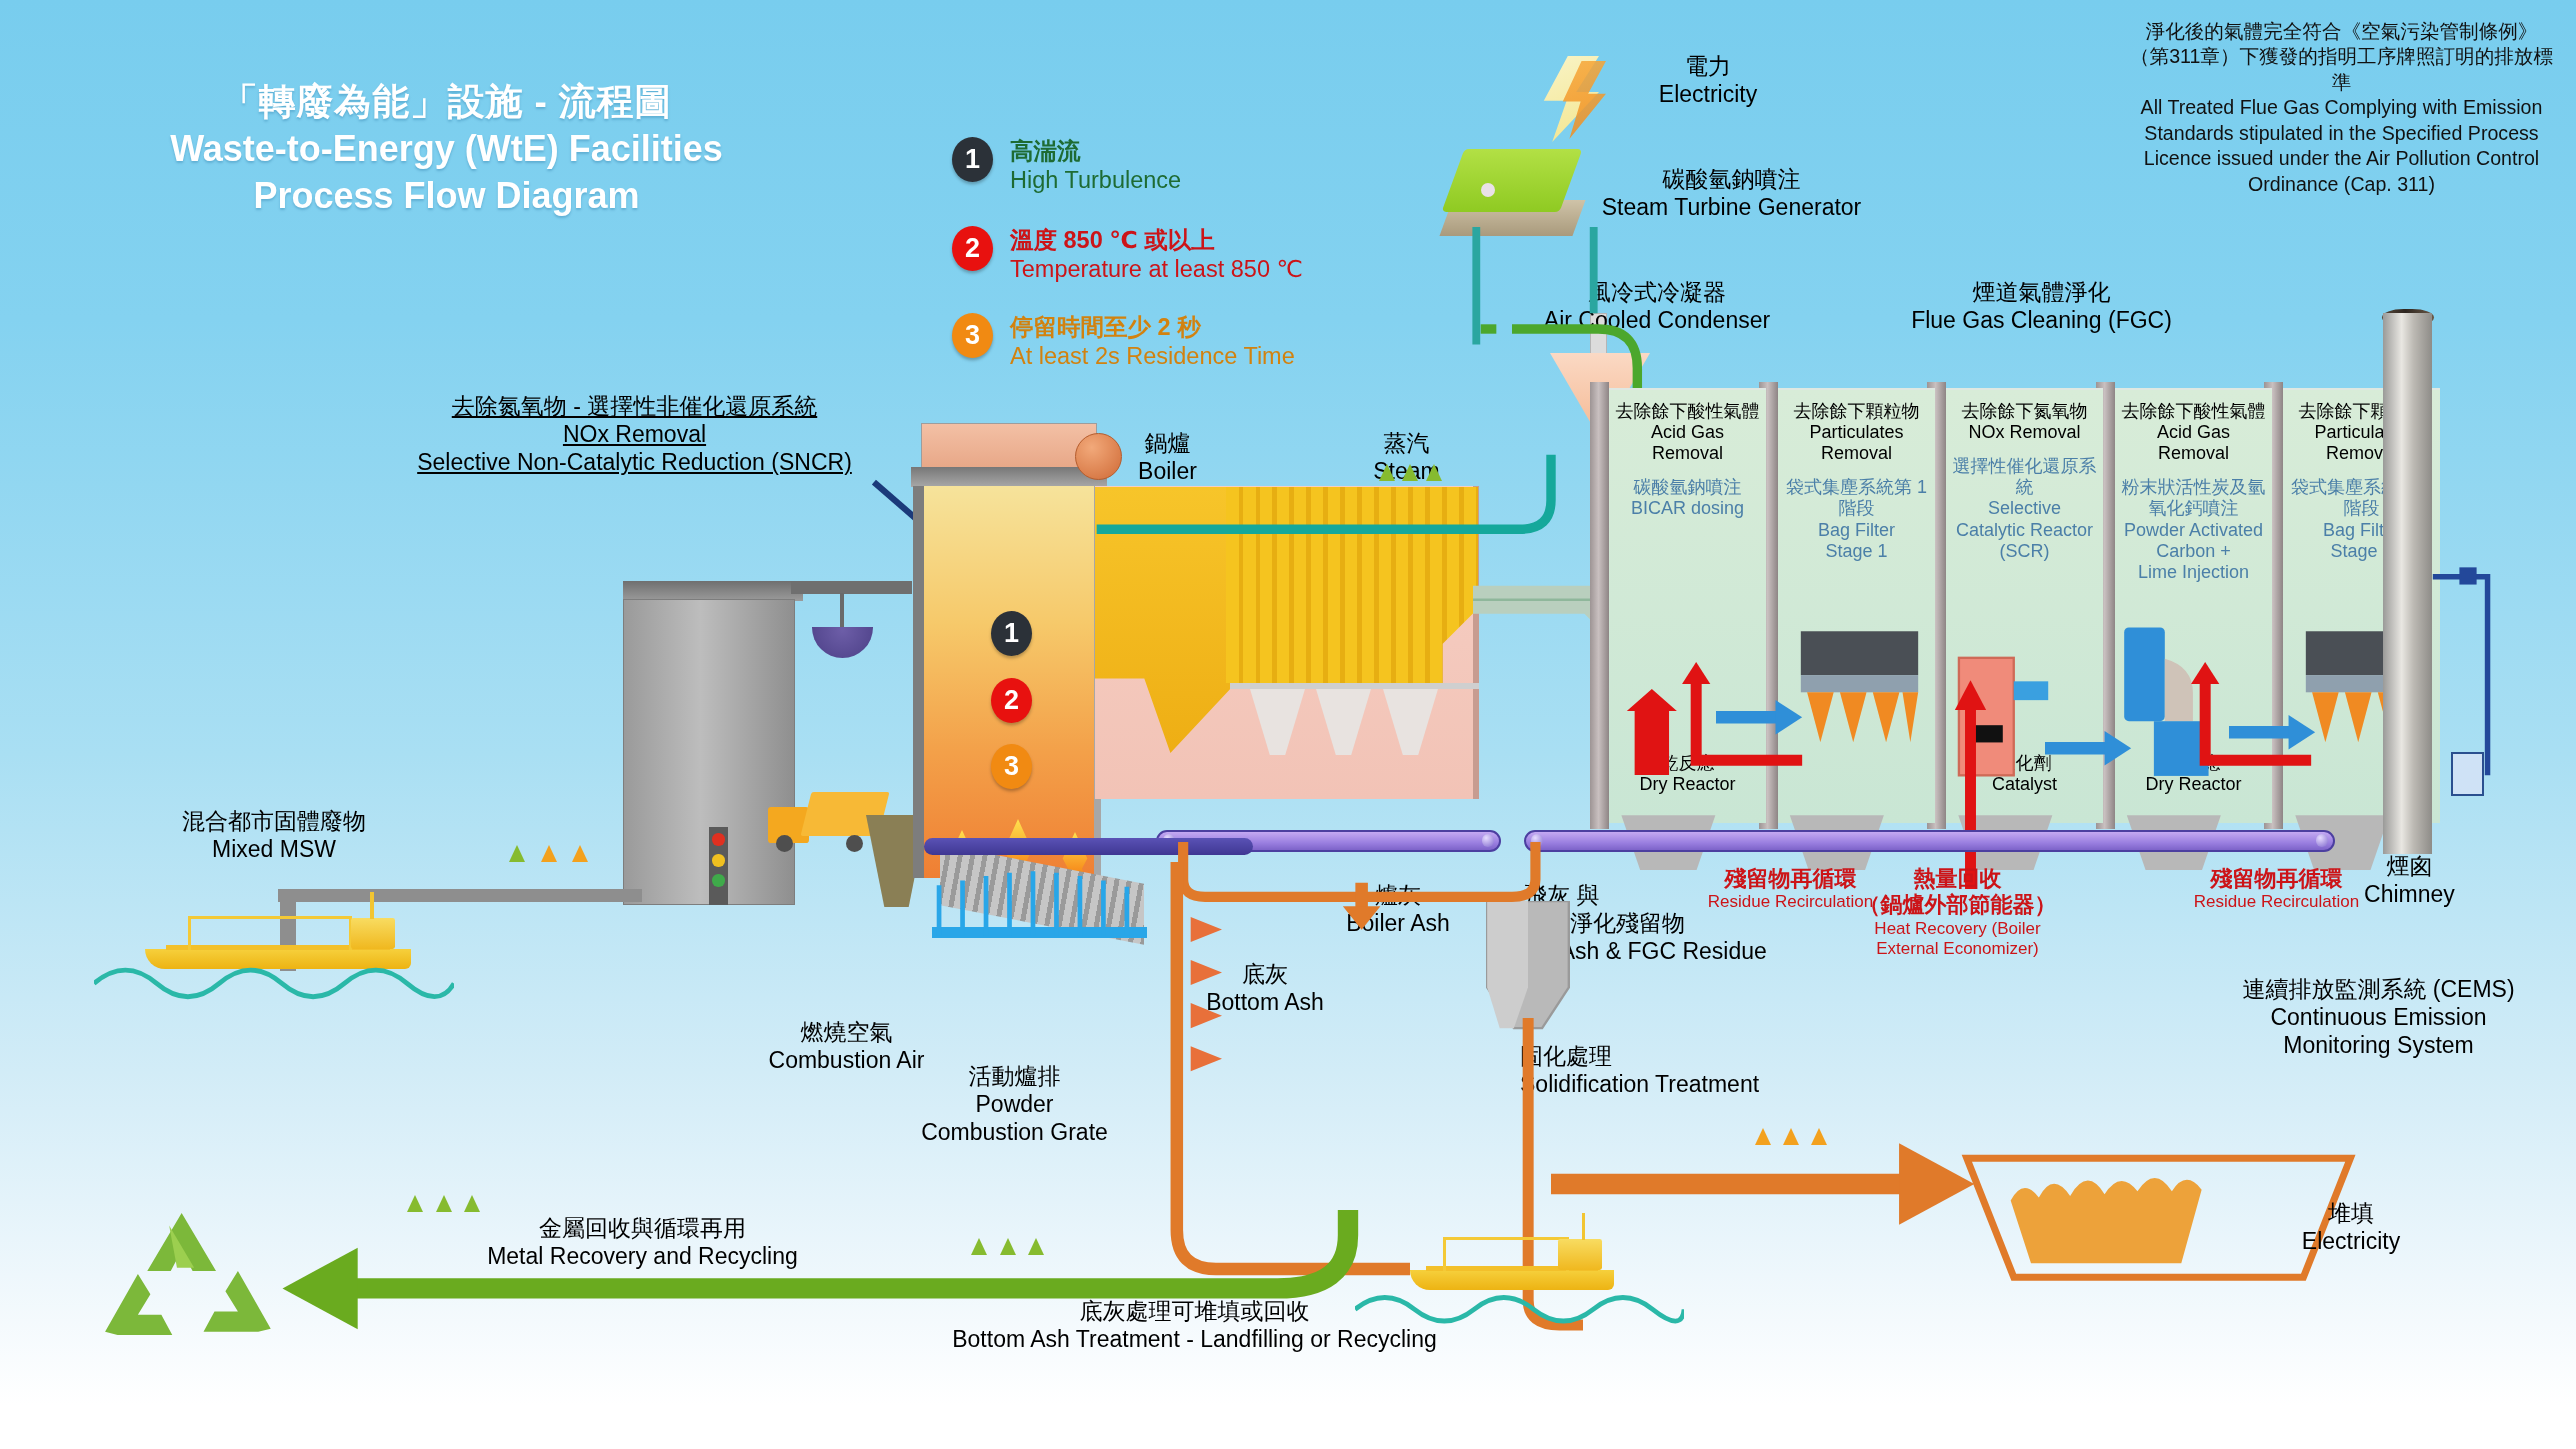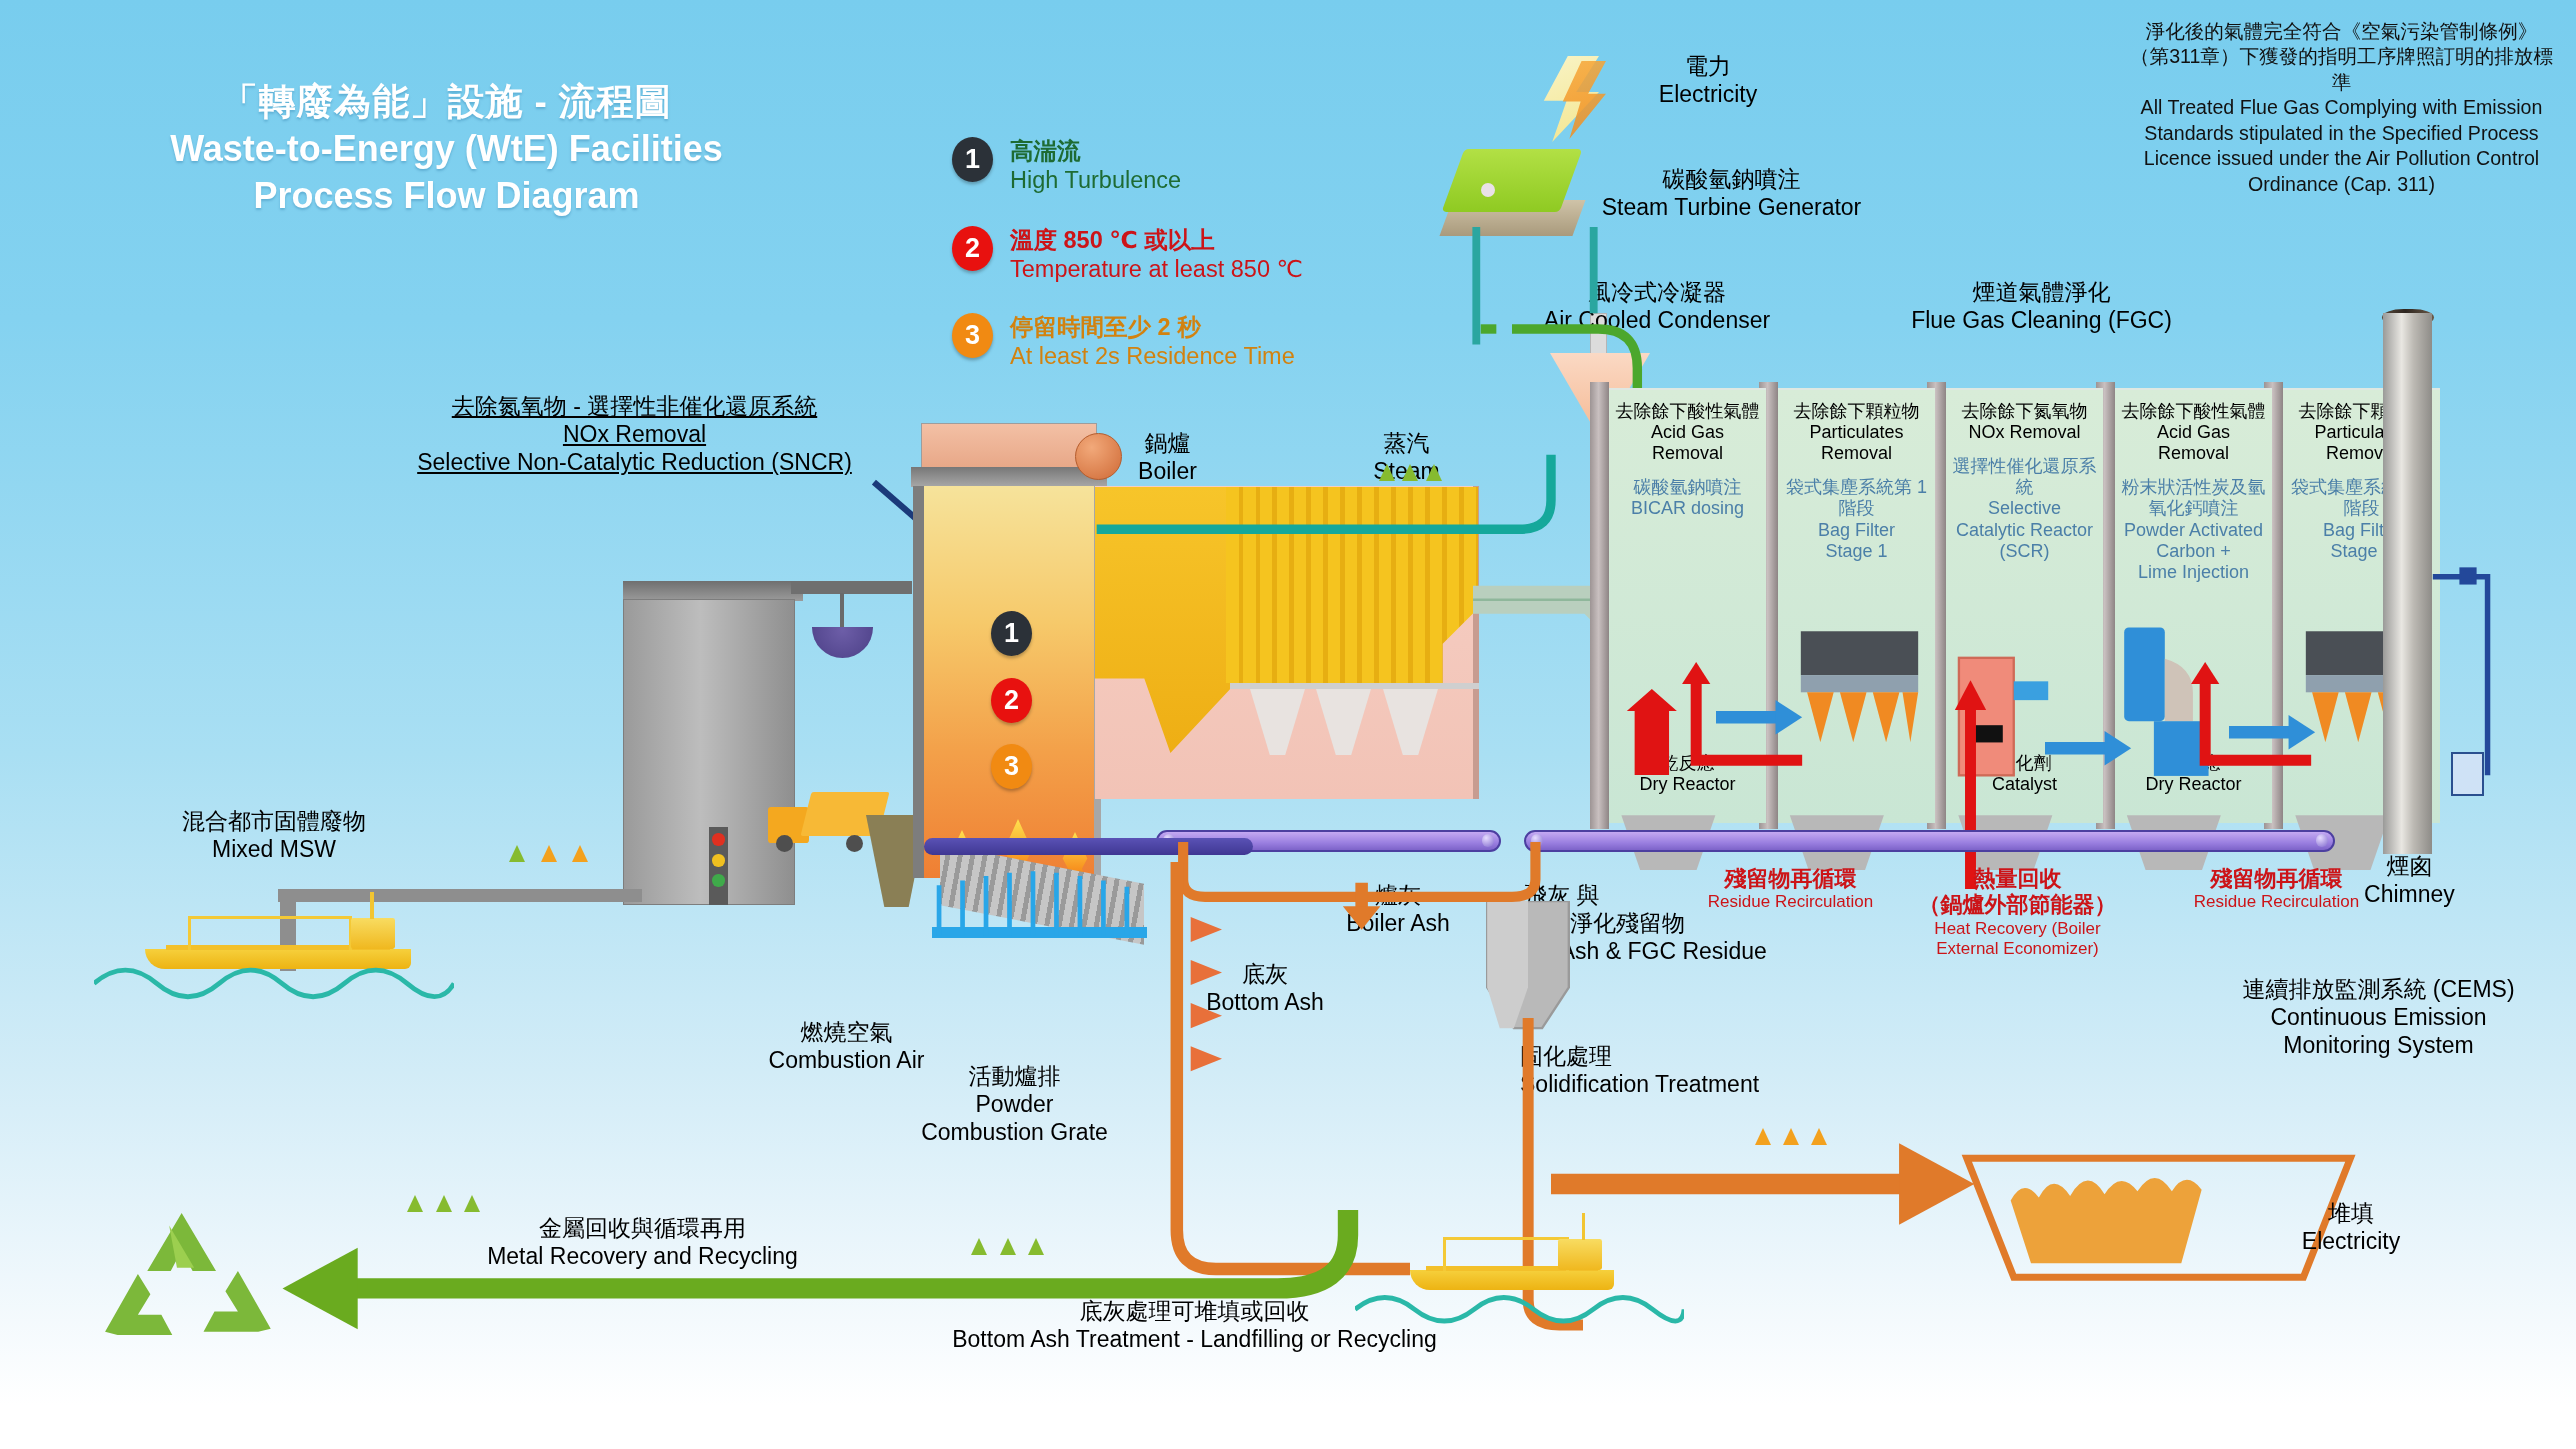--- a/index.html
+++ b/index.html
@@ -521,21 +521,21 @@
   </svg>
   <svg class="abs" style="left:1935px; top:674px;" width="71" height="219" viewBox="0 0 90 280">
     <path d="M45,275 V45" fill="none" stroke="#e01313" stroke-width="14"></path>
     <path d="M45,8 l20,38 h-40 z" fill="#e01313"></path>
   </svg>
 
   <div class="red-lbl ctr" style="left:1661px; top:866px; width:259px;">
     <div class="zh">殘留物再循環</div>
     <div class="en">Residue Recirculation</div>
   </div>
-  <div class="red-lbl ctr" style="left:1904px; top:866px; width:227px;">
+  <div class="red-lbl ctr" style="left:1844px; top:866px; width:227px;">
     <div class="zh">熱量回收</div>
     <div class="zh">（鍋爐外部節能器）</div>
     <div class="en">Heat Recovery (Boiler</div>
     <div class="en">External Economizer)</div>
   </div>
   <div class="red-lbl ctr" style="left:2147px; top:866px; width:259px;">
     <div class="zh">殘留物再循環</div>
     <div class="en">Residue Recirculation</div>
   </div>
 

